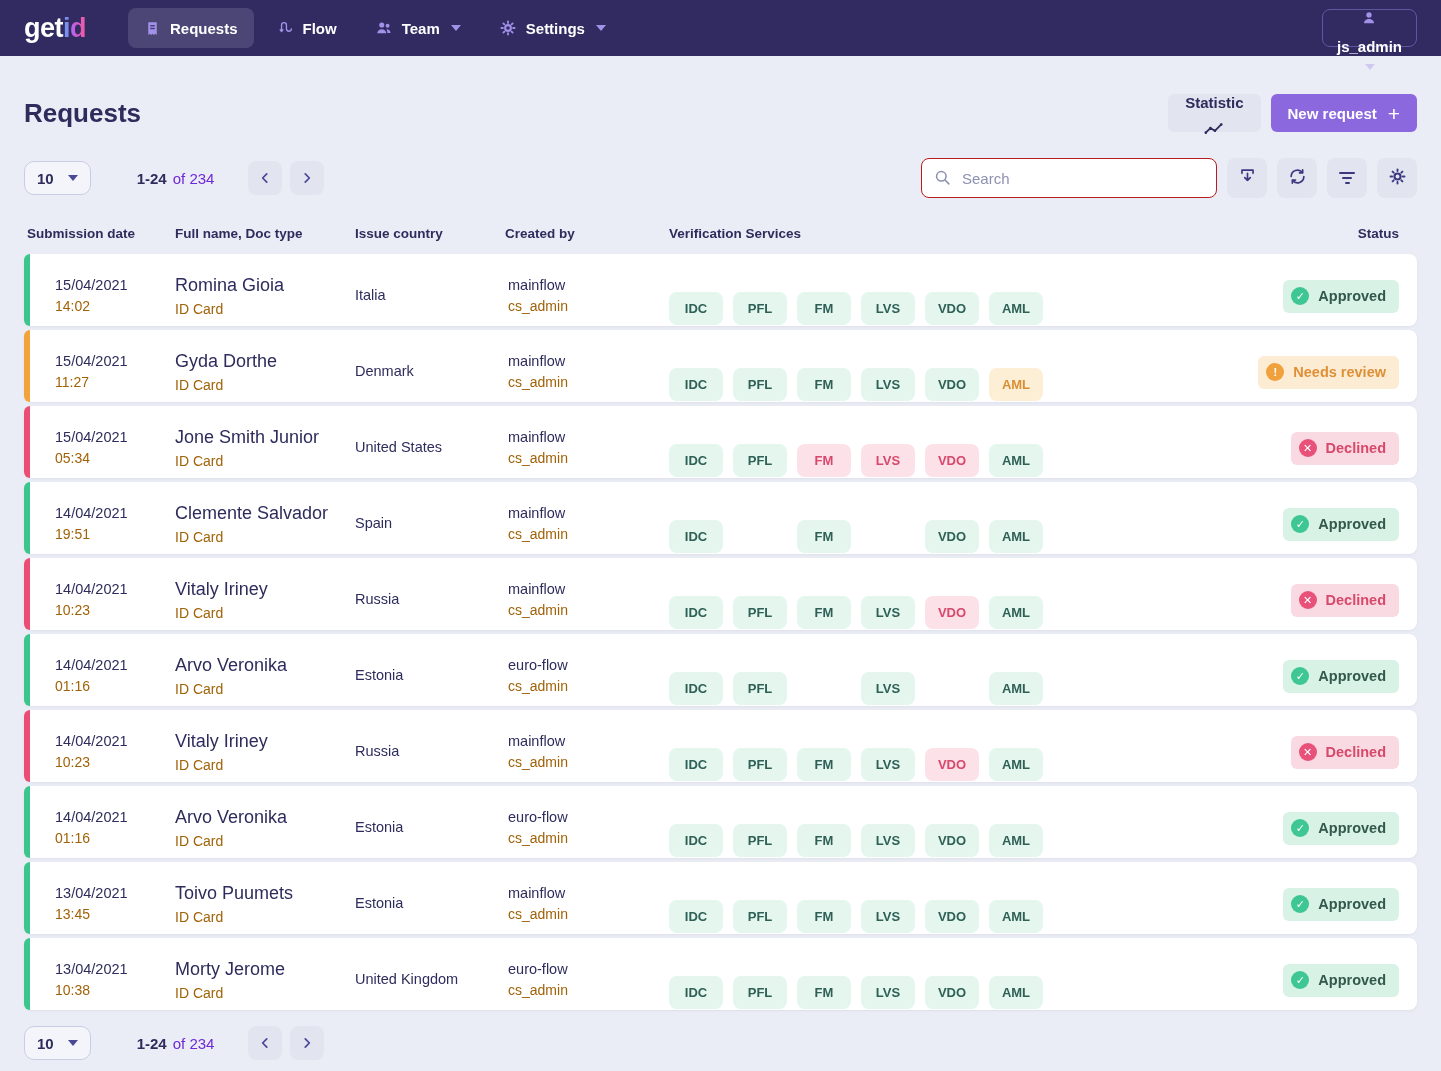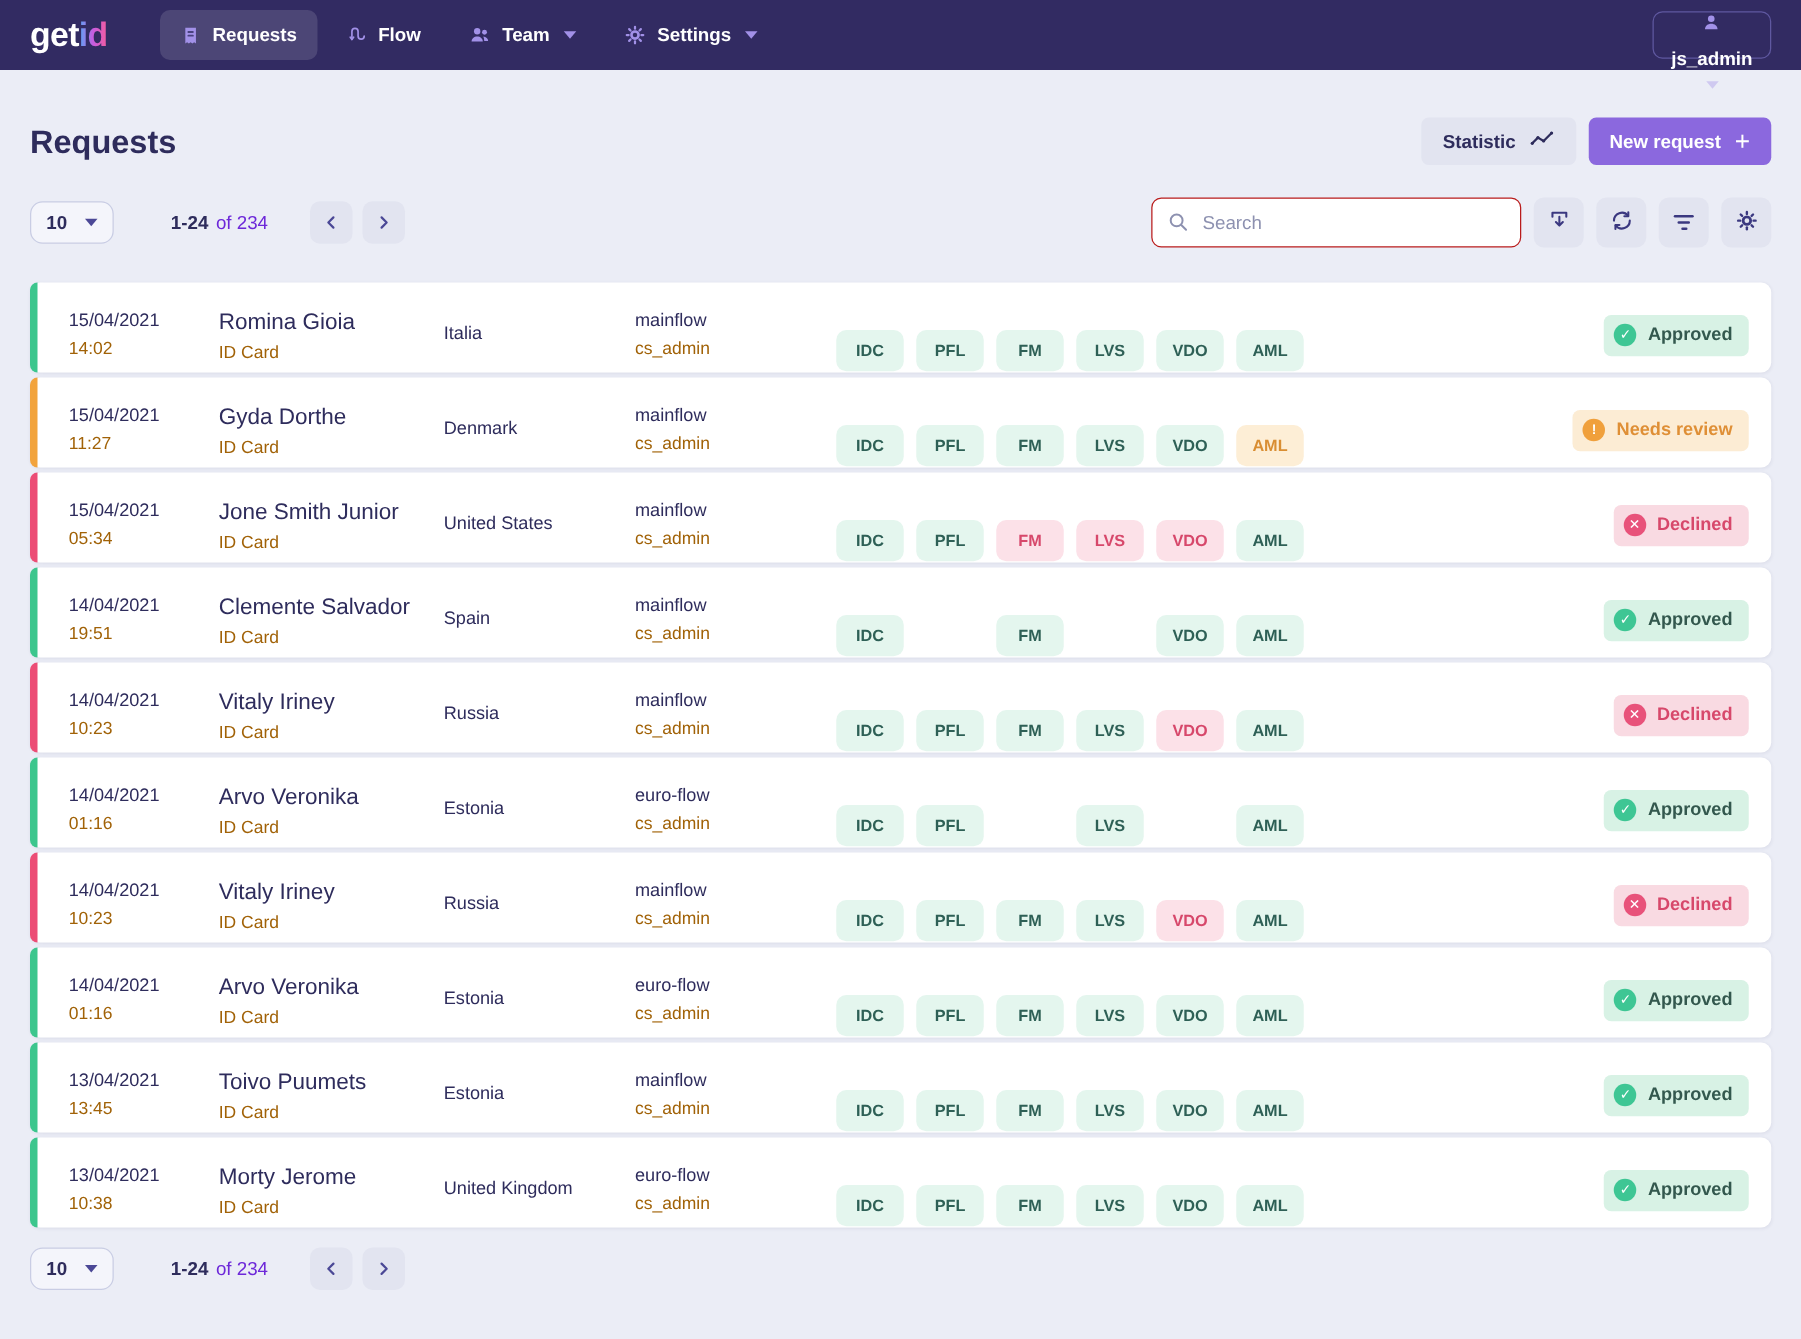--- a/index.html
+++ b/index.html
@@ -39,21 +39,21 @@
   
   .main { padding: 22px 24px 0; }
   .page-header { display: flex; align-items: center; margin: 16px 0 26px; }
   .page-title { font-size: 26px; font-weight: 800; color: #2e2c5c; }
   .header-actions { margin-left: auto; display: flex; gap: 10px; }
   .btn {
     display: inline-flex; align-items: center; gap: 11px; height: 38px; padding: 0 17px;
     border: none; border-radius: 6px; font-size: 15px; font-weight: 700; cursor: pointer;
     font-family: inherit;
   }
-  .btn-gray { background: #e2e4f0; color: #2e2c5c; }
+  .btn-gray { background: #e2e4f0; color: #2e2c5c; flex-direction: column; }
   .btn-purple { background: #8b68de; color: #ffffff; }
   .plus-glyph { font-size: 21px; font-weight: 400; line-height: 1; }
   
   .toolbar { display: flex; align-items: center; }
   .toolbar.top { margin-bottom: 28px; }
   .toolbar.bottom { margin-top: 16px; }
   .page-size {
     display: inline-flex; align-items: center; gap: 12px; height: 34px; padding: 0 12px;
     border: 1px solid #c9cde4; border-radius: 10px; background: #f4f5fb; cursor: pointer;
     font-size: 15px; font-weight: 600; color: #2e2c5c;
@@ -289,20 +289,28 @@
               <rect x="10.8" y="2" width="2.4" height="4.4" rx="1.2" transform="rotate(270 12 12)"></rect>
               <rect x="10.8" y="2" width="2.4" height="4.4" rx="1.2" transform="rotate(315 12 12)"></rect>
               <circle cx="12" cy="12" r="5.2"></circle>
               <circle cx="12" cy="12" r="2.4" fill="#e2e4f0"></circle>
             </g>
           </svg>
       </span>
     </button>
   </div>
 
+  <div class="thead">
+    <div>Submission date</div>
+    <div>Full name, Doc type</div>
+    <div>Issue country</div>
+    <div>Created by</div>
+    <div>Verification Services</div>
+    <div class="th-status">Status</div>
+  </div>
 
   <div id="request-list">
       <div class="row status-approved">
       <span class="accent"></span>
       <div>
         <div class="cell-line1">15/04/2021</div>
         <div class="cell-line2">14:02</div>
       </div>
       <div>
         <div class="cell-line1 bold">Romina Gioia</div>

